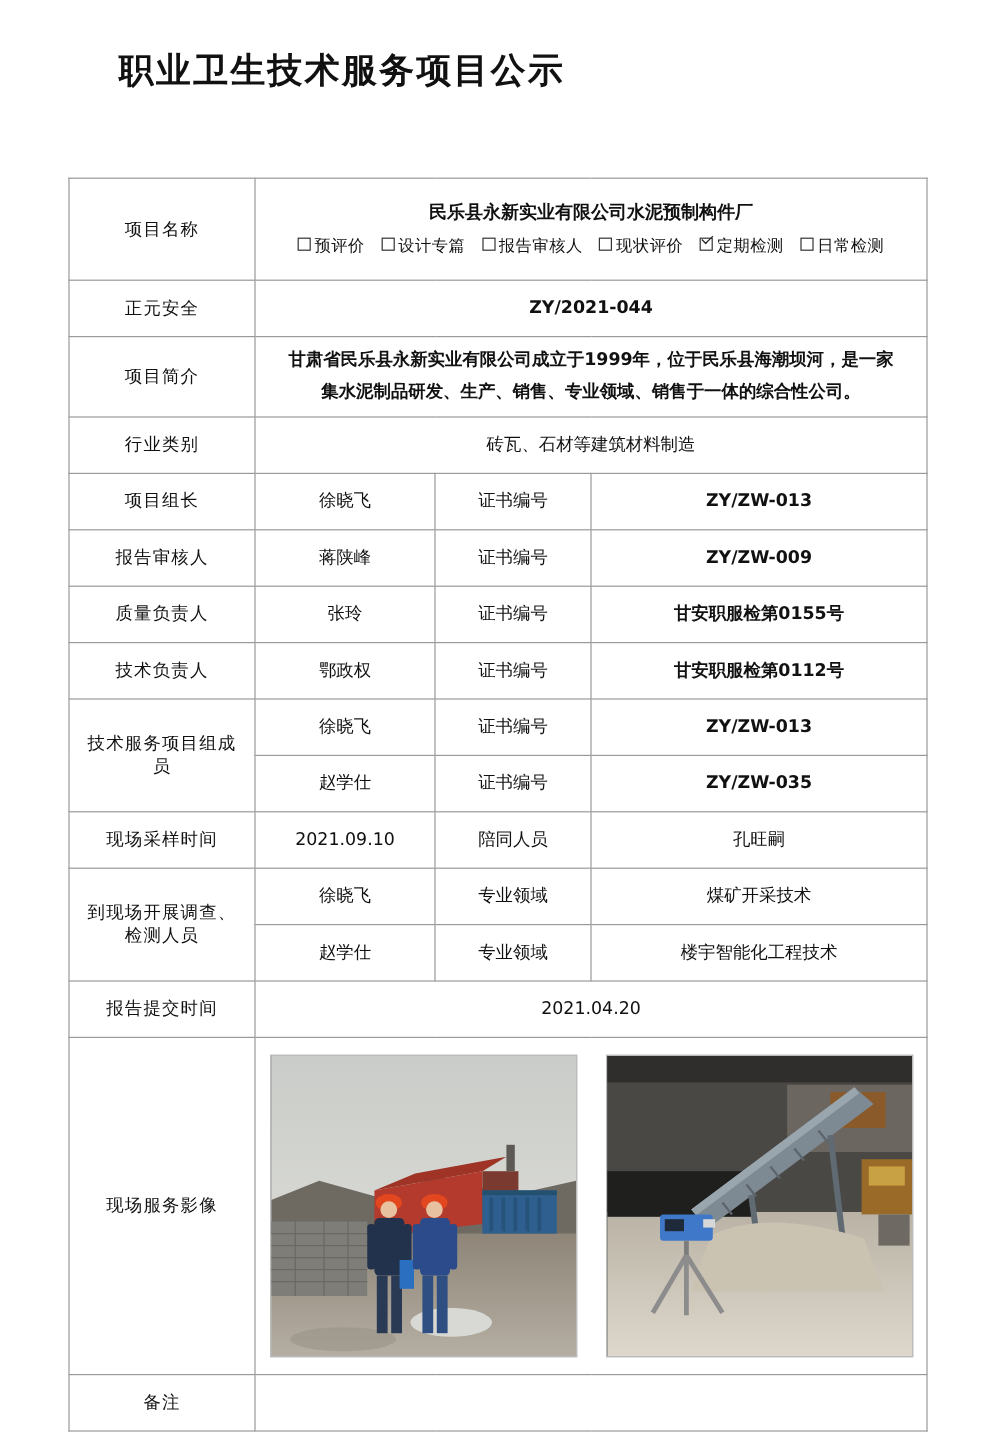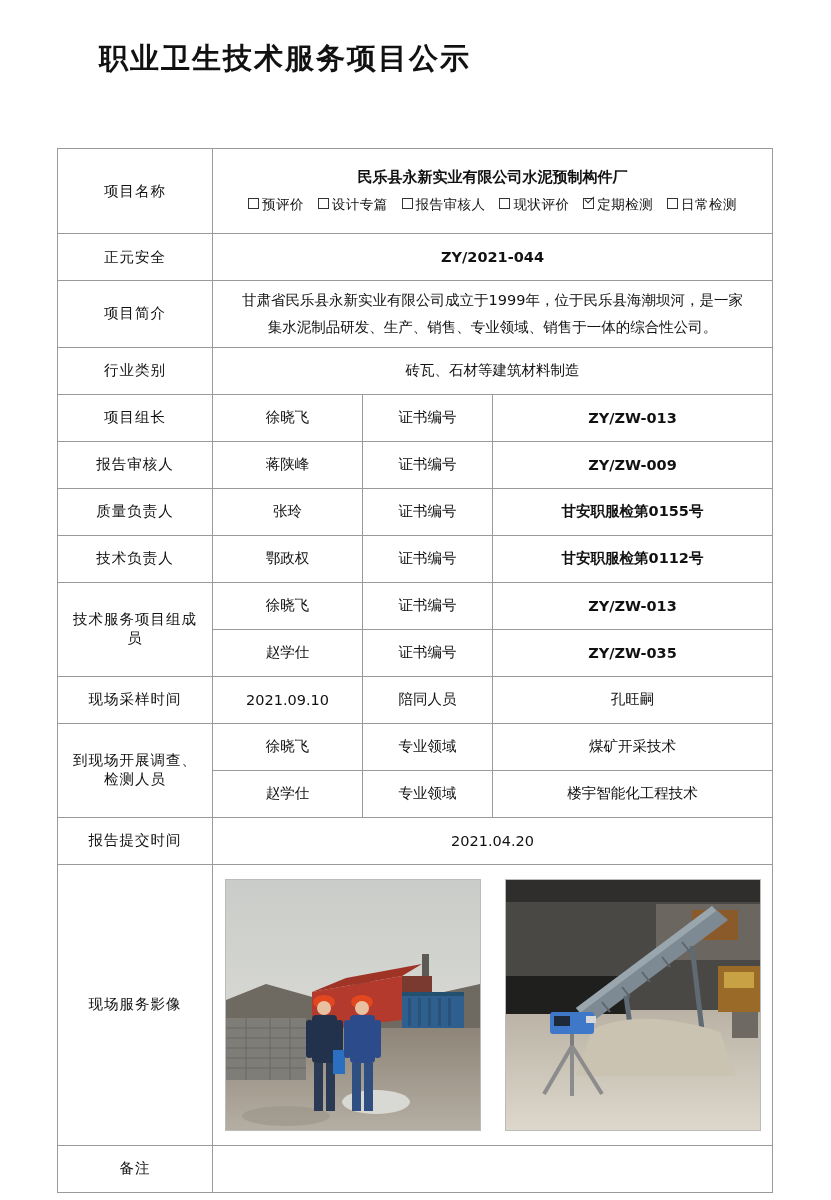--- a/index.html
+++ b/index.html
@@ -102,21 +102,21 @@
     width: 8px;
     height: 4px;
     border-left: 1.6px solid #222;
     border-bottom: 1.6px solid #222;
     transform: rotate(-45deg);
   }
   .desc {
     text-align: left;
     line-height: 1.85;
     font-size: 14.5px;
-    font-weight: normal;
+    font-weight: bold;
     padding: 14px 22px 14px 22px;
   }
   .desc p { margin: 0; text-indent: 0; }
   .photos-cell {
     padding: 14px 10px;
     height: 268px;
   }
   .photos {
     display: flex;
     gap: 24px;

